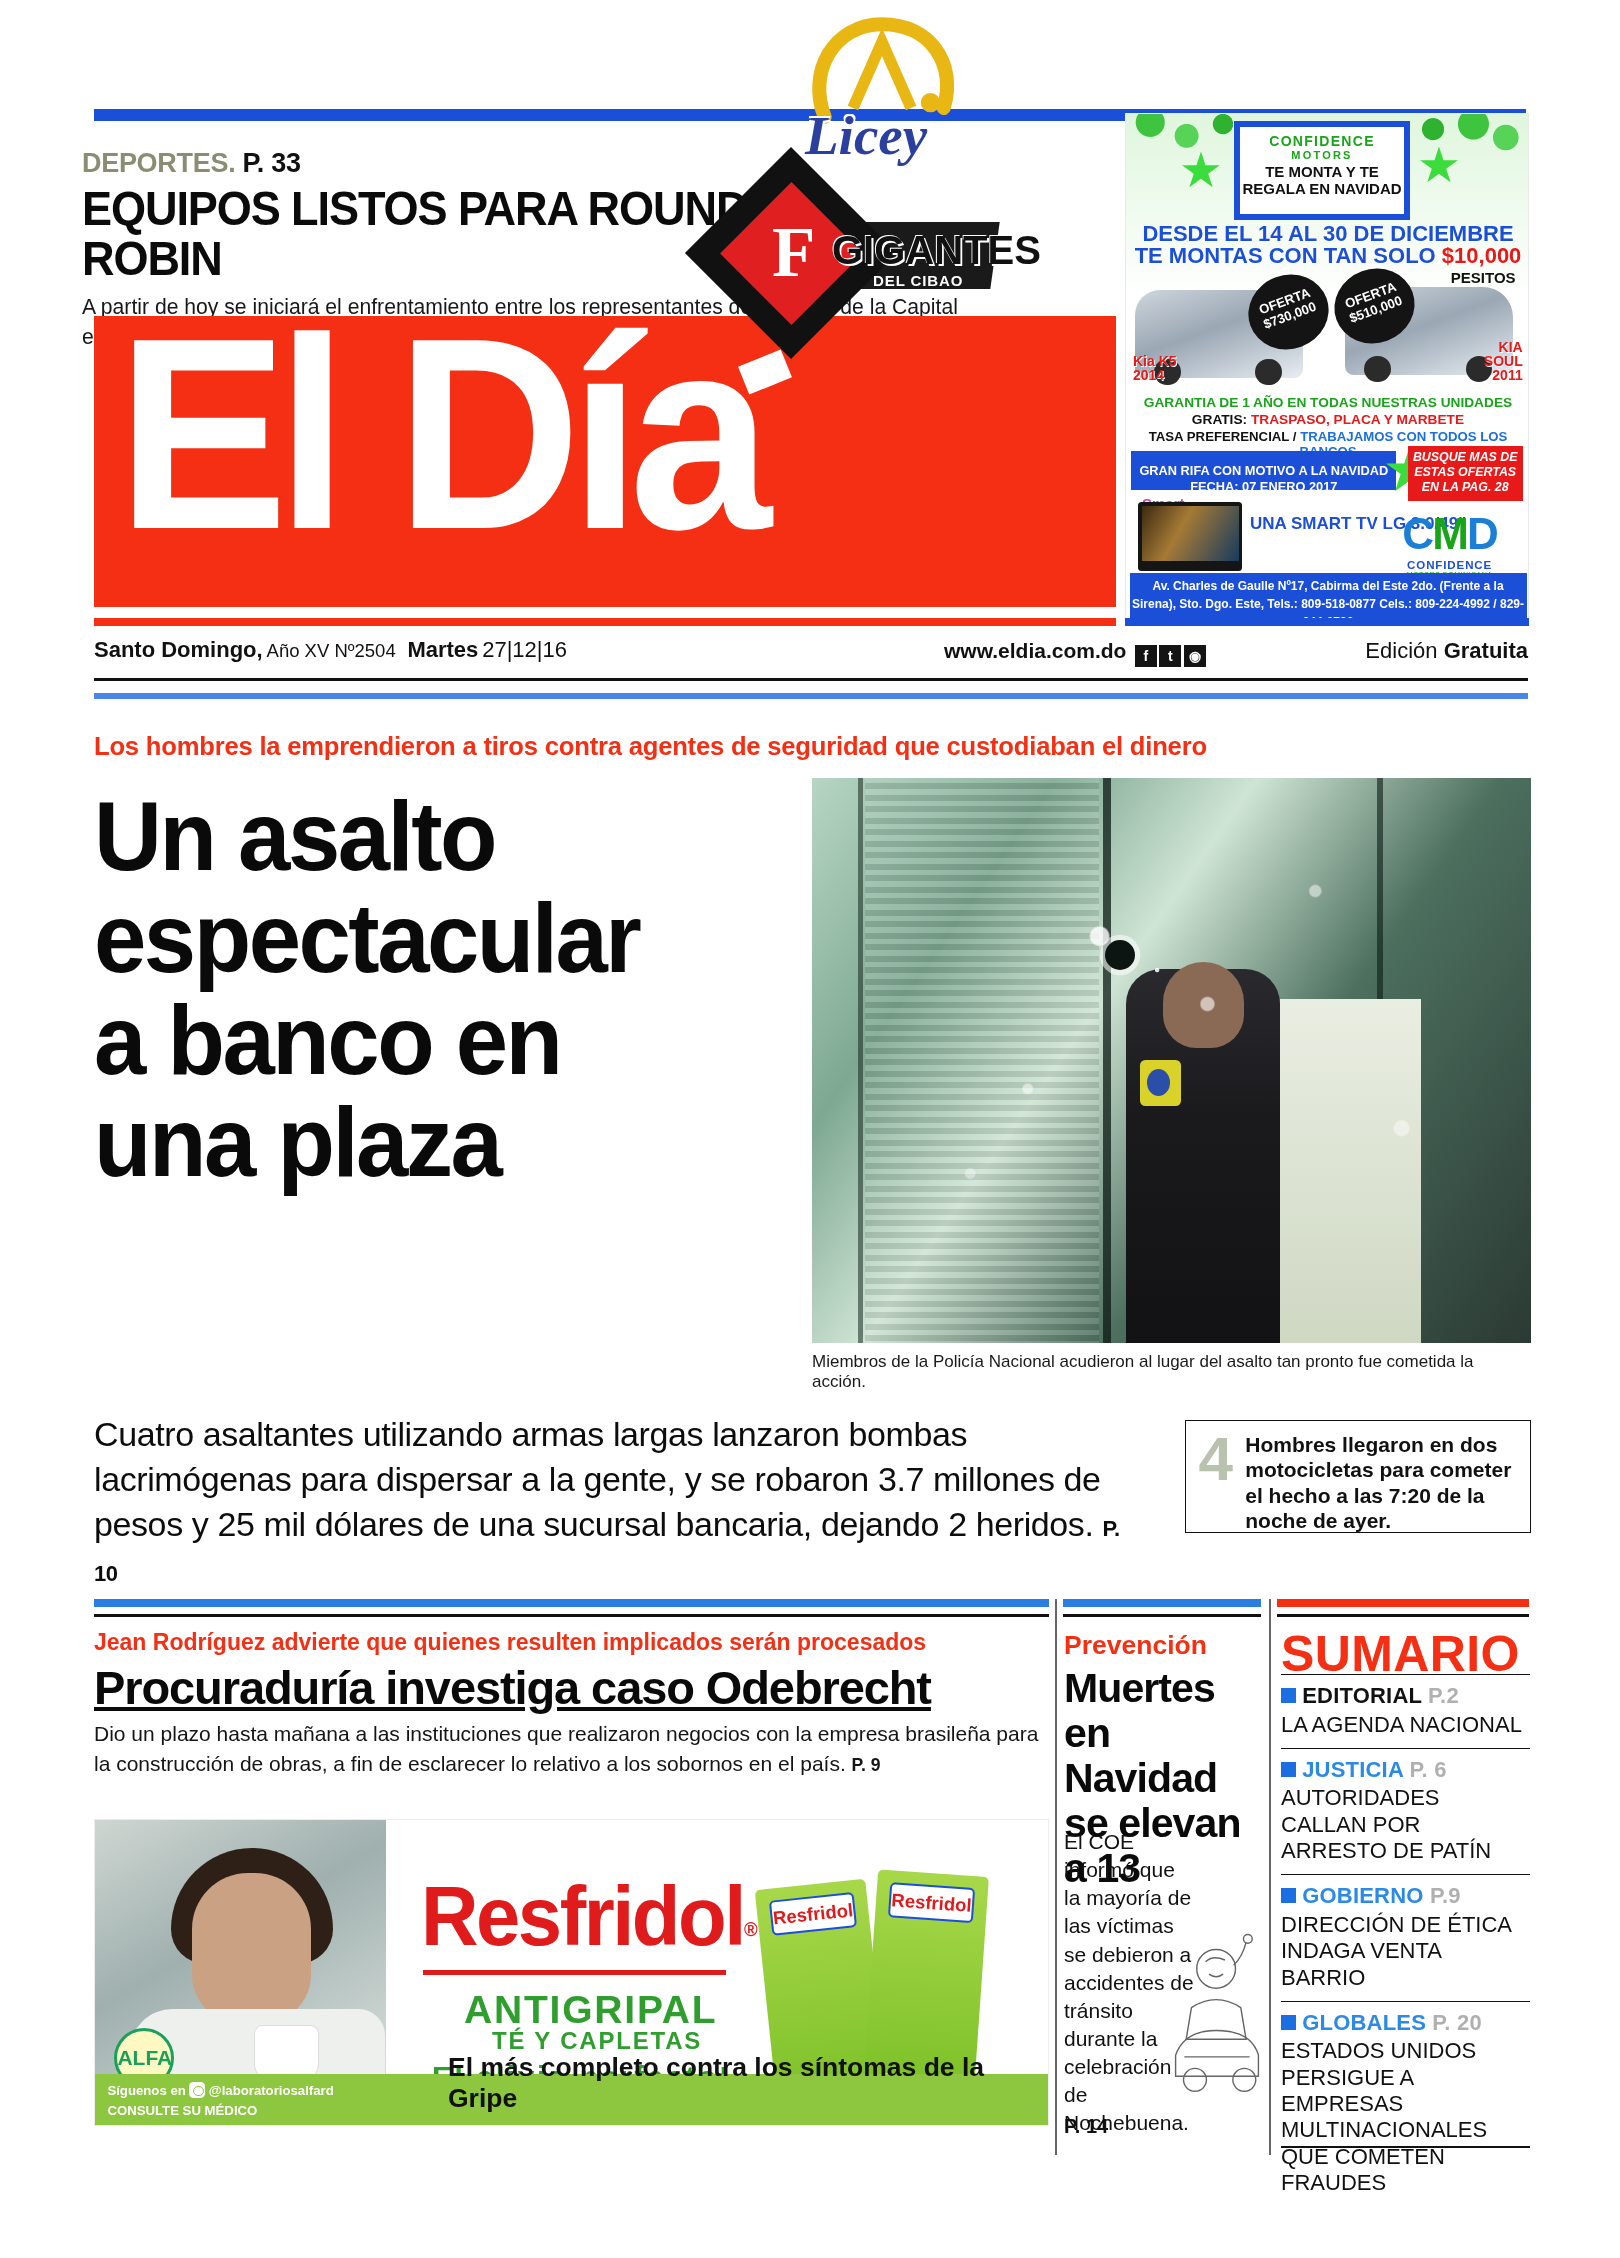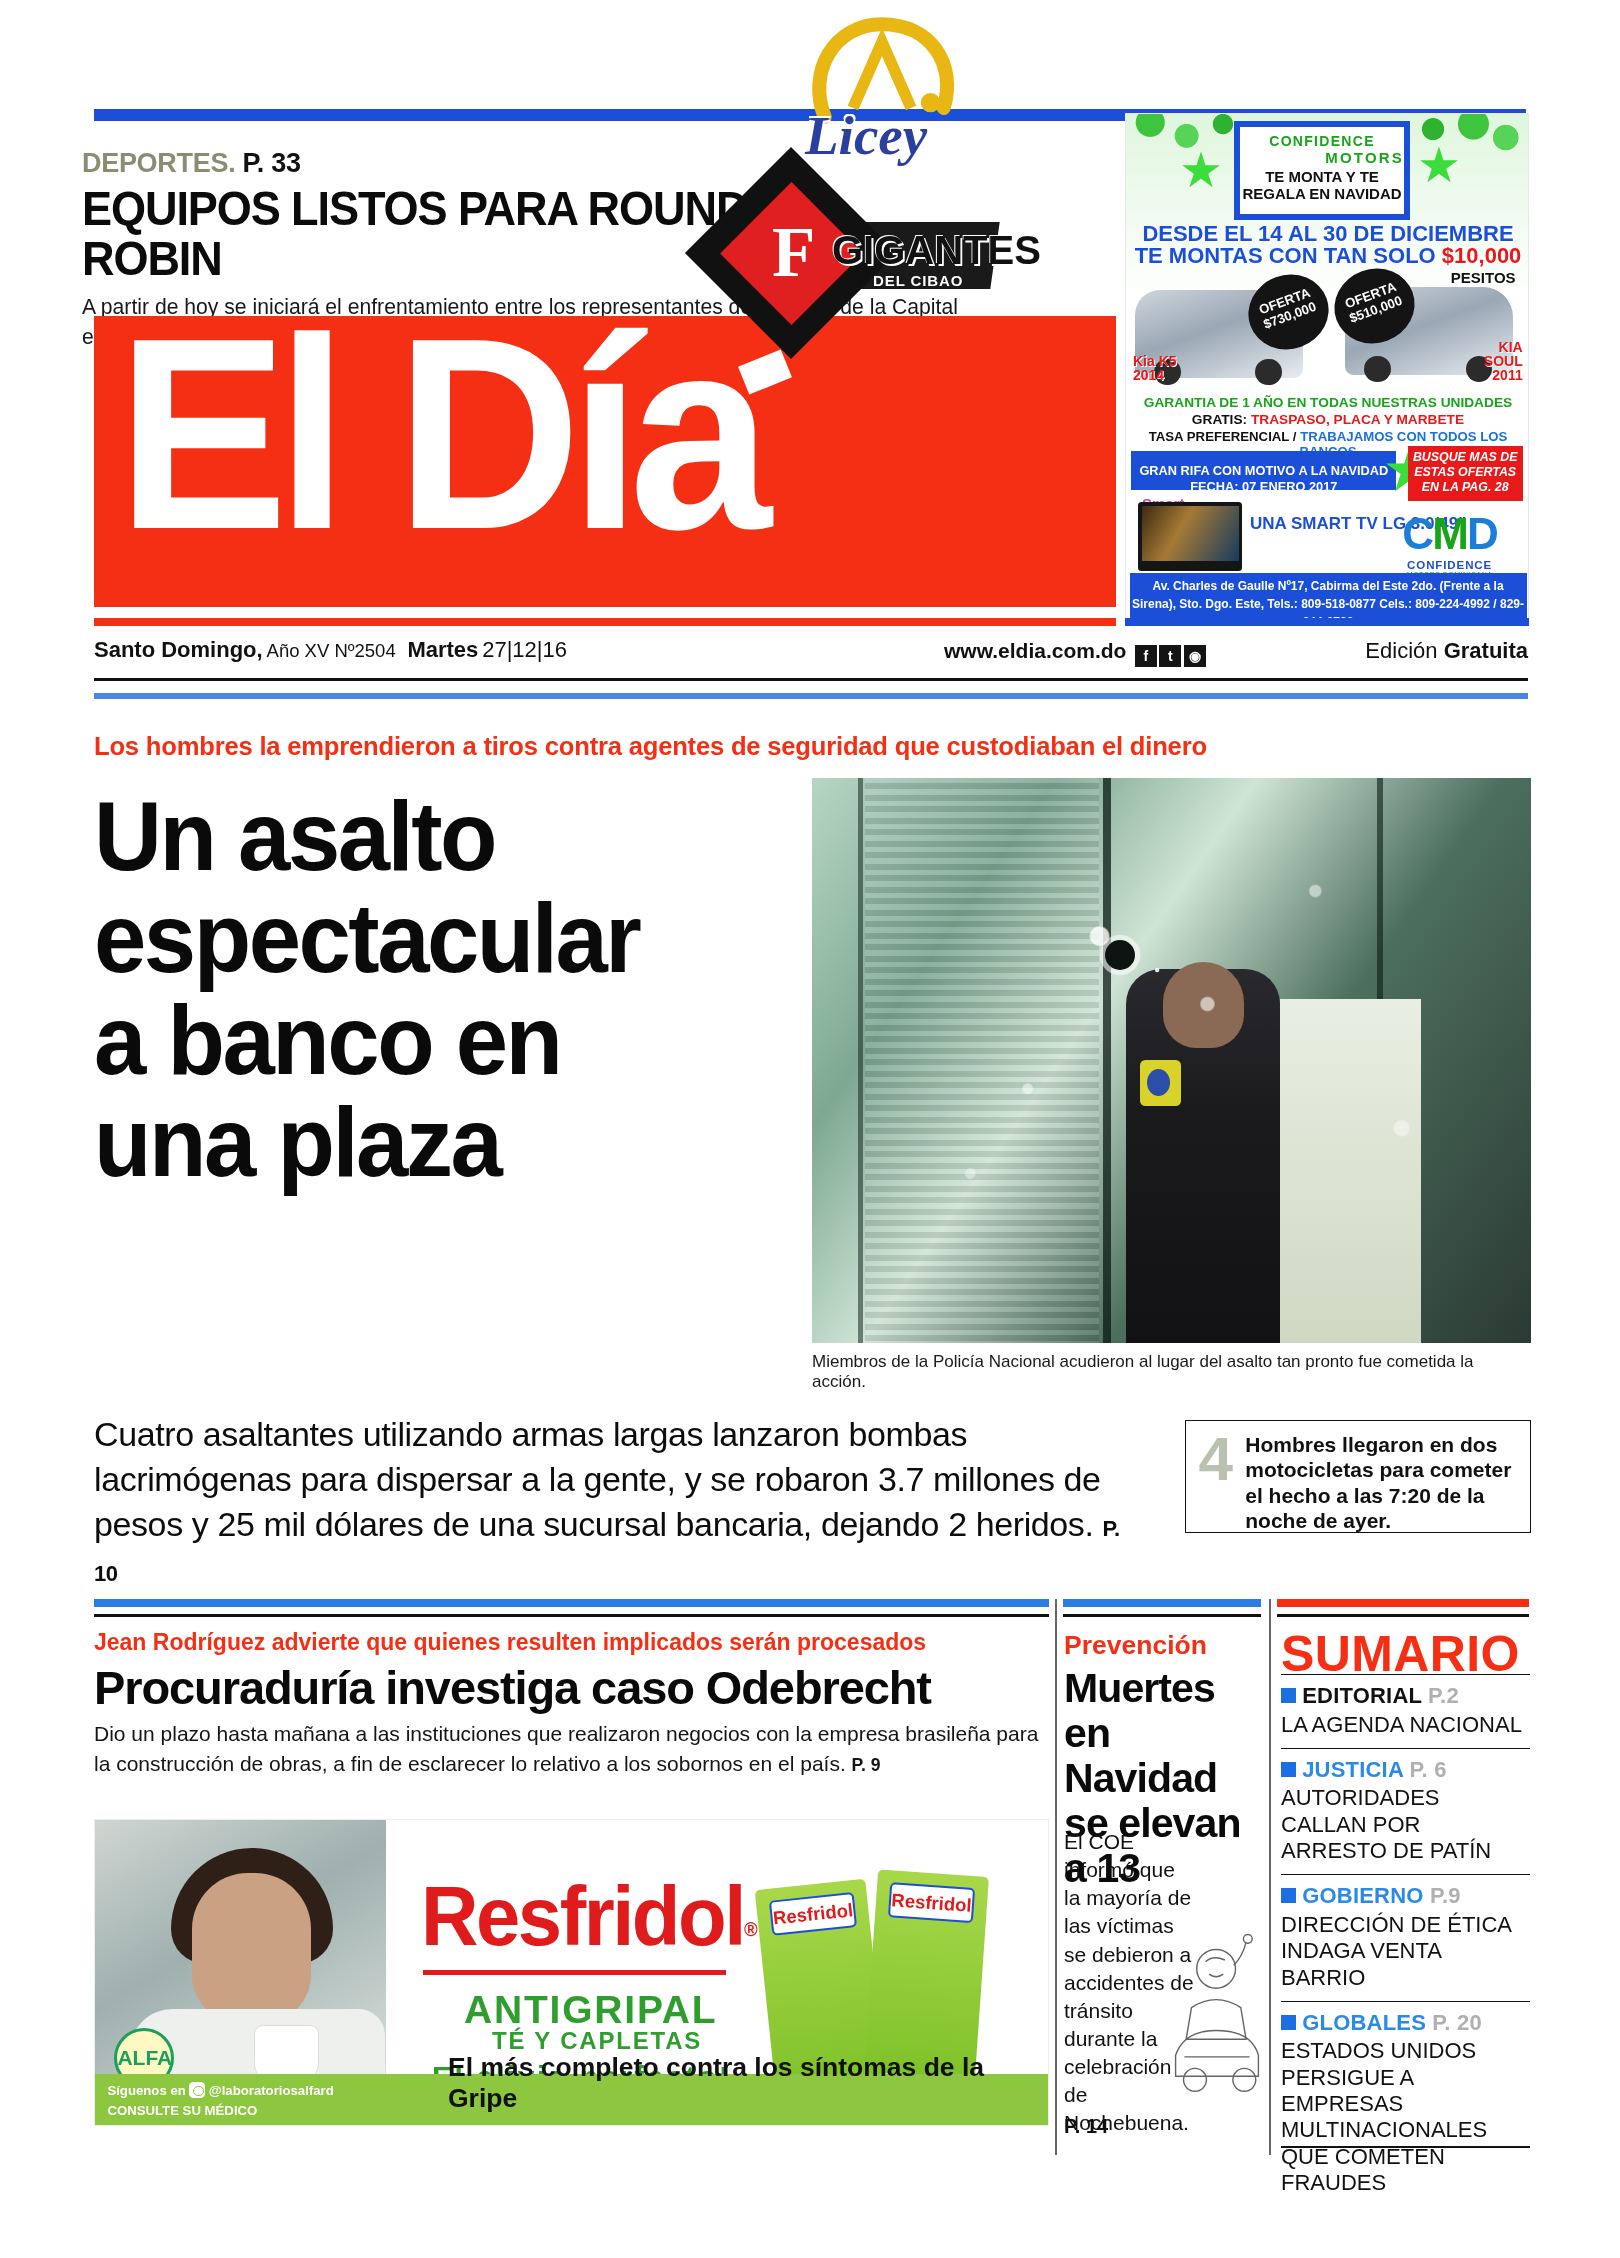--- a/index.html
+++ b/index.html
@@ -139,22 +139,22 @@
     border: 6.2px solid #1b4fd8; background: #ffffff;
     box-shadow: inset 0 0 0 2.6px #ffffff;
   }
   .carad-brand {
     font-family: "Liberation Sans Narrow", "Liberation Sans", sans-serif;
     font-weight: 800; color: #19a519; font-size: 14px;
     text-align: center; margin-top: 6.2px; letter-spacing: 1.3px;
   }
   .carad-brand2 {
     font-family: "Liberation Sans Narrow", "Liberation Sans", sans-serif;
-    font-weight: 800; color: #19a519; font-size: 15px;
-    text-align: right; letter-spacing: 2.2px;
+    font-weight: 800; color: #19a519; font-size: 11px;
+    text-align: center; letter-spacing: 2.2px;
   }
   .carad-slogan {
     font-family: "Liberation Sans Narrow", "Liberation Sans", sans-serif;
     font-weight: 800; color: #111; font-size: 15px;
     text-align: center; line-height: 1.12; margin-top: 2.6px;
   }
   .carad-l1 {
     position: absolute; left: 7px; top: 109px; width: 390px;
     font-family: "Liberation Sans Narrow", "Liberation Sans", sans-serif;
     font-weight: 800; color: #1b4fd8; font-size: 22px;
@@ -431,20 +431,21 @@
   .ode-kicker {
     position: absolute; left: 94px; top: 1629px; width: 955px;
     font-family: "Liberation Sans Narrow", "Liberation Sans", sans-serif;
     font-size: 23px; font-weight: 800; color: #f52f13;
   }
   .ode-head {
     position: absolute; left: 94px; top: 1660px; width: 955px;
     font-family: "Liberation Sans Narrow", "Liberation Sans", sans-serif;
     font-size: 47px; font-weight: 800; color: #0a0a0a;
     letter-spacing: -1.1px;
+    text-decoration: underline;
   }
   .ode-deck {
     position: absolute; left: 94px; top: 1719px; width: 955px;
     font-family: "Liberation Sans Narrow", "Liberation Sans", sans-serif;
     font-size: 21px; color: #151515; line-height: 1.42;
   }
   .ode-deck .pg { font-weight: 800; font-size: 17.6px; }
 
   
   .resf {

